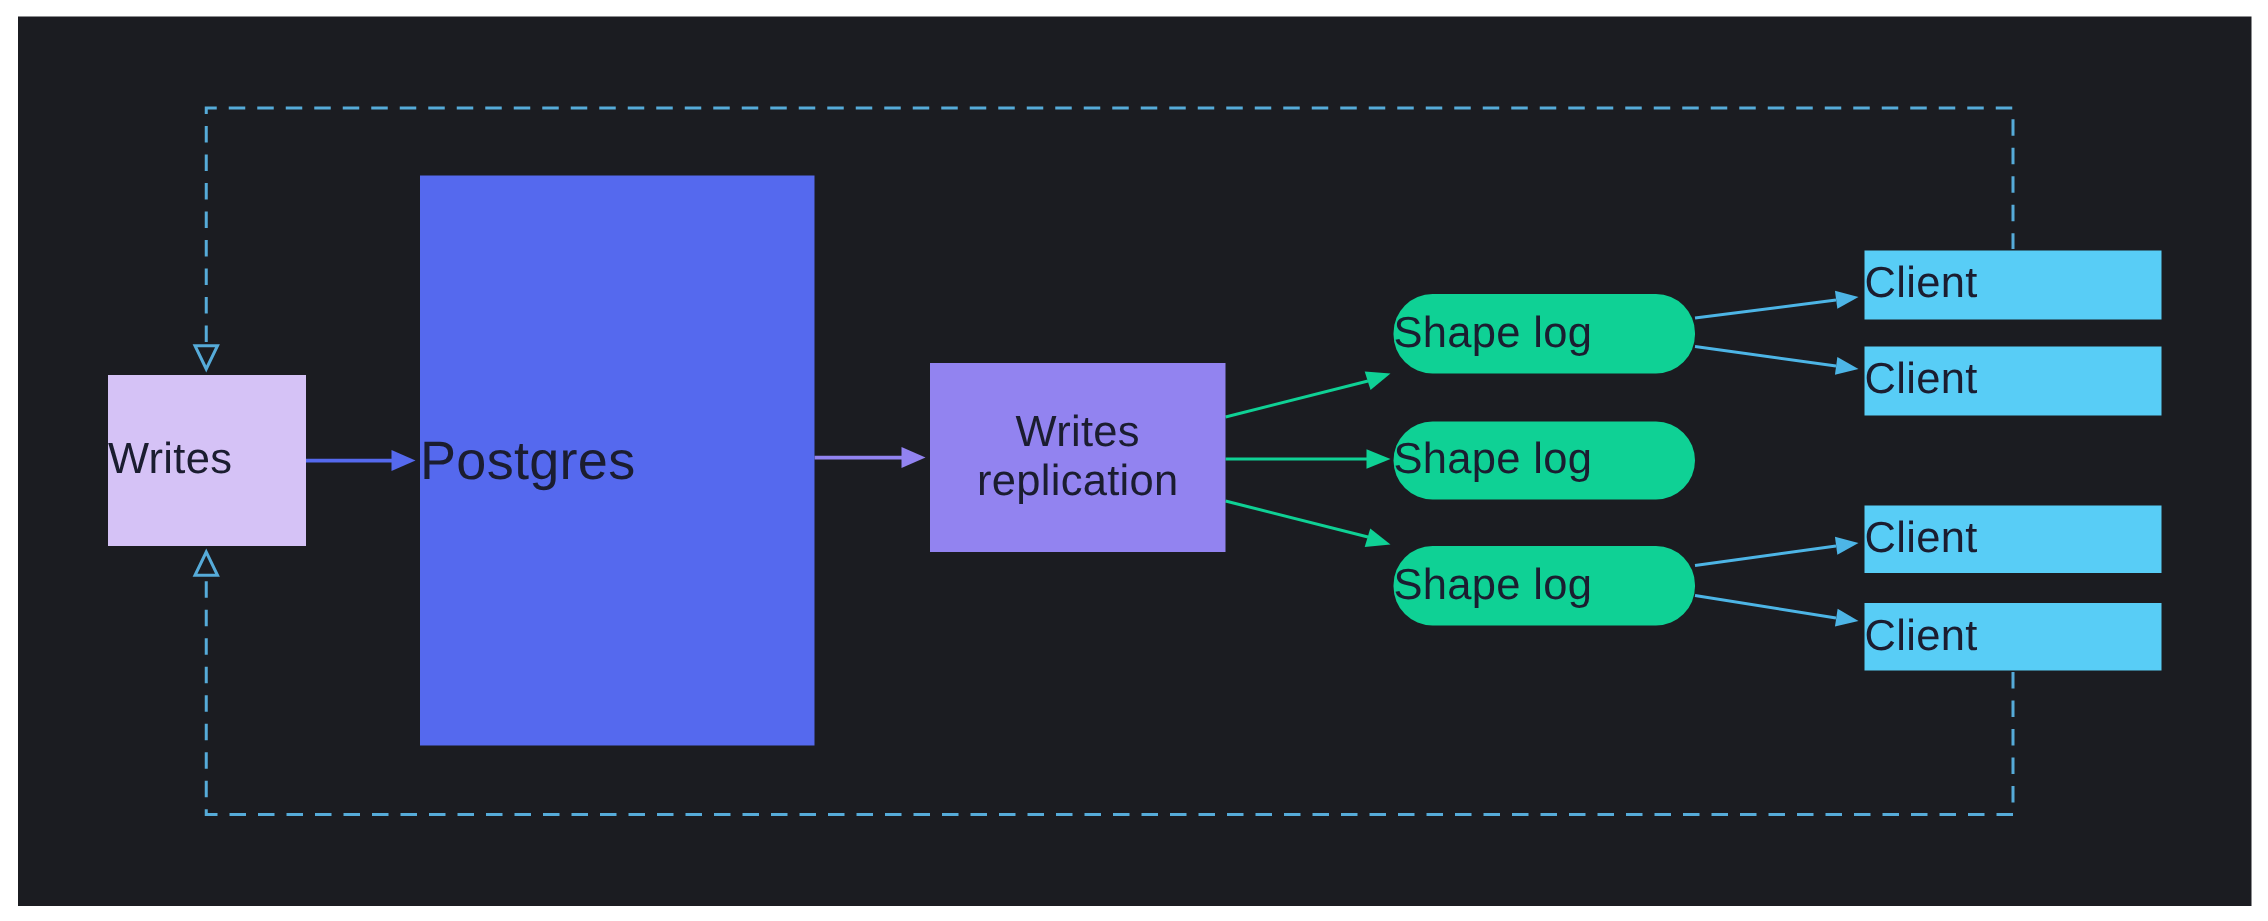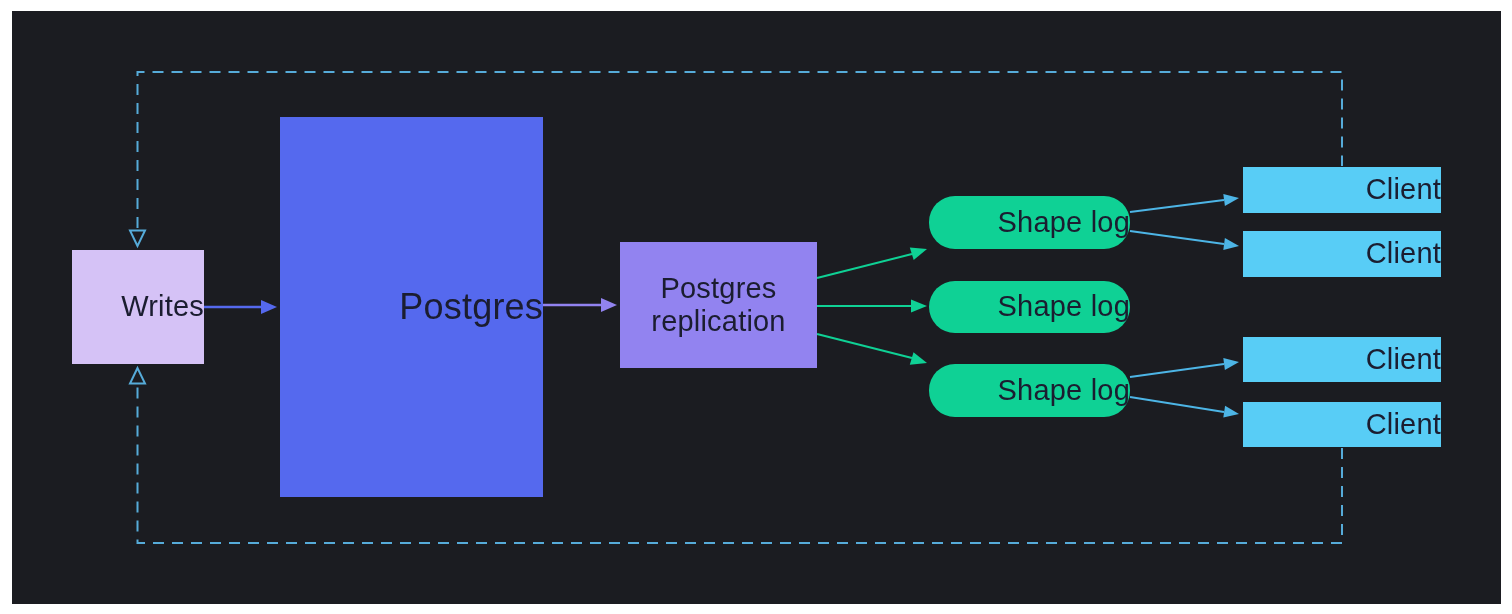--- a/index.html
+++ b/index.html
@@ -30,21 +30,21 @@
     top: 0;
     width: 1512px;
     height: 614px;
     z-index: 1;
   }
   .box {
     position: absolute;
     z-index: 2;
     display: flex;
     align-items: center;
-    justify-content: flex-end;
+    justify-content: flex-start;
     text-align: center;
     color: var(--label-ink, #1b1d30);
     font-size: 29px;
     line-height: 1.15;
     letter-spacing: 0.2px;
   }
   .writes     { left: 72px;   top: 250px; width: 132px; height: 114px; background: var(--writes-bg, #d5c2f6); }
   .postgres   { left: 280px;  top: 117px; width: 263px; height: 380px; background: var(--postgres-bg, #5569ee); font-size: 36px; }
   .logrep     { left: 620px;  top: 242px; width: 197px; height: 126px; background: var(--logical-replication-bg, #9283f0); }
   .shapelog   { left: 929px;  width: 201px; height: 53px; background: var(--shape-log-bg, #0fd195); border-radius: 26px; }
@@ -117,21 +117,21 @@
 
   <div class="box writes">
     <span>Writes</span>
   </div>
 
   <div class="box postgres">
     <span>Postgres</span>
   </div>
 
   <div class="box logrep">
-    <span>Postgres replication</span>
+    <span>Writes replication</span>
   </div>
 
   <div class="box shapelog shapelog-1">
     <span>Shape log</span>
   </div>
   <div class="box shapelog shapelog-2">
     <span>Shape log</span>
   </div>
   <div class="box shapelog shapelog-3">
     <span>Shape log</span>

